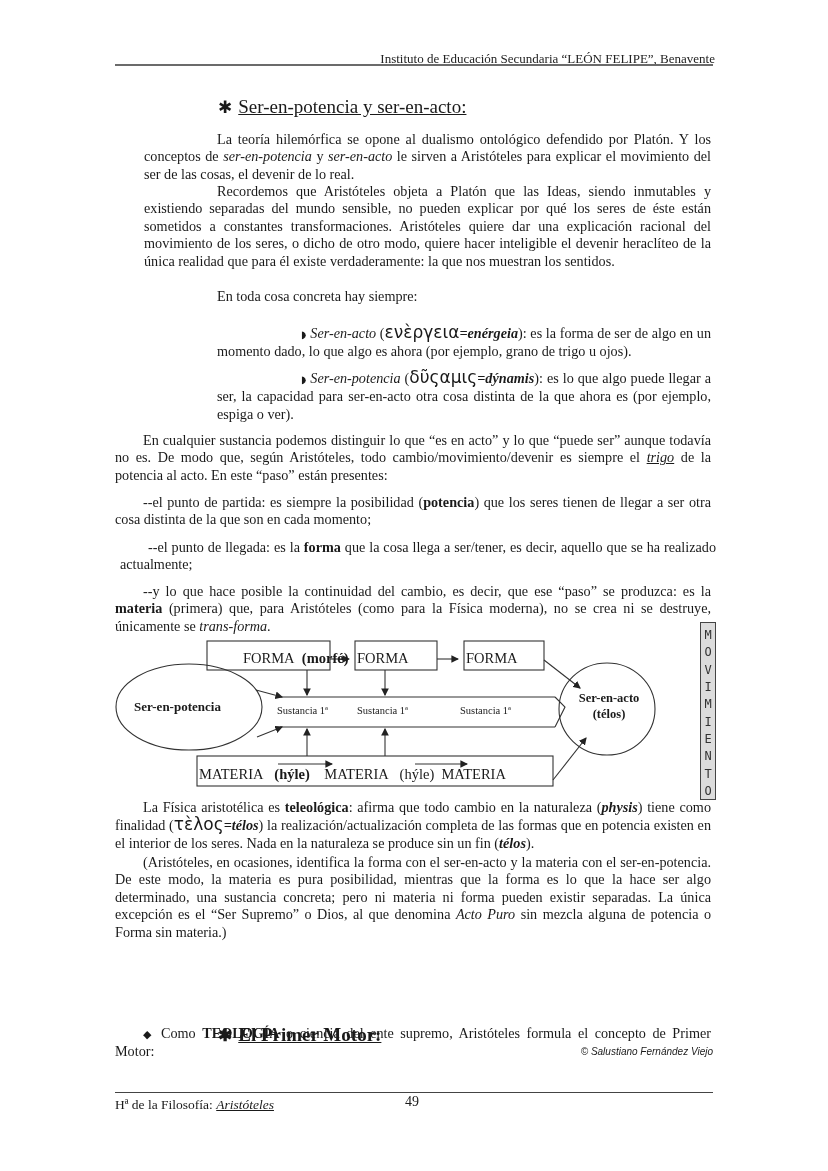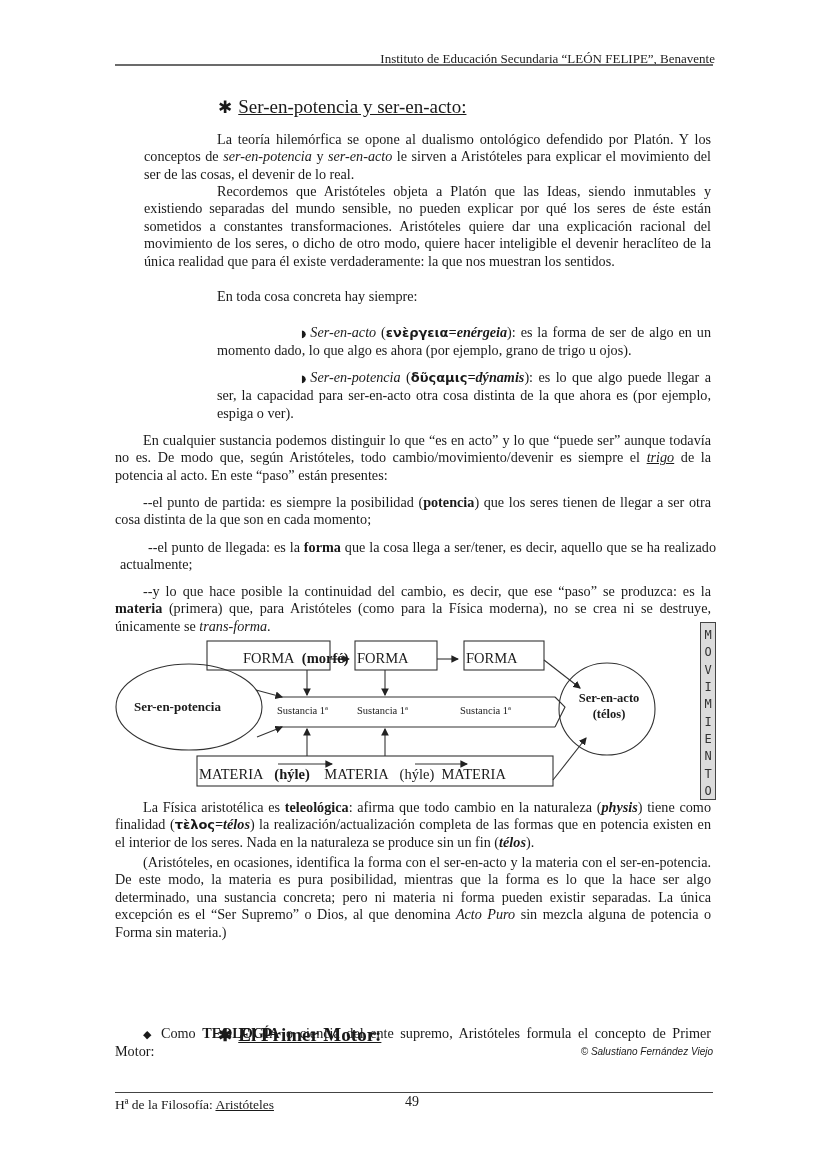--- a/index.html
+++ b/index.html
@@ -7,27 +7,27 @@
          font-family:"Liberation Serif", "DejaVu Serif", serif; color:#1a1a1a; }
   .header-text { position:absolute; top:51px; right:113px; font-size:13px; color:#222; }
   .header-rule { position:absolute; top:64px; left:115px; width:598px; height:2px; background:#6b6b6b; }
   .section-title { position:absolute; left:218px; font-size:19px; text-decoration:underline; letter-spacing:0; }
   .section-title .star { text-decoration:none; display:inline-block; margin-right:6px; font-size:17px; }
   .p { position:absolute; text-align:justify; font-size:14.2px; line-height:17.4px; }
   .ind { text-indent:73px; }
   .ind2 { text-indent:28px; }
   i { font-style:italic; }
   b { font-weight:bold; }
-  .greek { font-family:"DejaVu Sans", sans-serif; font-weight:bold; font-size:13px; }
+  .greek { font-family:"DejaVu Sans", sans-serif; font-weight:normal; font-size:17px; }
   .bullet { font-family:"DejaVu Sans", sans-serif; font-size:10px; display:inline-block; margin-right:4px; }
   .diagram { position:absolute; left:0; top:0; width:828px; height:1171px; pointer-events:none; }
   .diagram svg { position:absolute; left:0; top:0; }
   .footer-rule { position:absolute; top:1092px; left:115px; width:598px; height:1px; background:#444; }
   .footer-left { position:absolute; top:1097px; left:115px; font-size:13.5px; }
-  .footer-left u { }
+  .footer-left u { font-style:italic; }
   .footer-center { position:absolute; top:1094px; left:405px; font-size:14px; }
   .footer-right { position:absolute; top:1046px; right:115px; font-family:Liberation Sans, sans-serif; font-style:italic; font-size:10px; }
   .mov { position:absolute; left:700px; top:622px; width:16px; height:178px; background:#dcdcdc; border:1px solid #444;
          display:flex; flex-direction:column; align-items:center; justify-content:space-between; padding:6px 0 2px 0; box-sizing:border-box;
          font-family:"DejaVu Sans Mono", monospace; font-size:12px; color:#333; line-height:1; }
 </style>
 </head>
 <body>
 
 <div class="header-text">Instituto de Educación Secundaria “LEÓN FELIPE”, Benavente</div>

